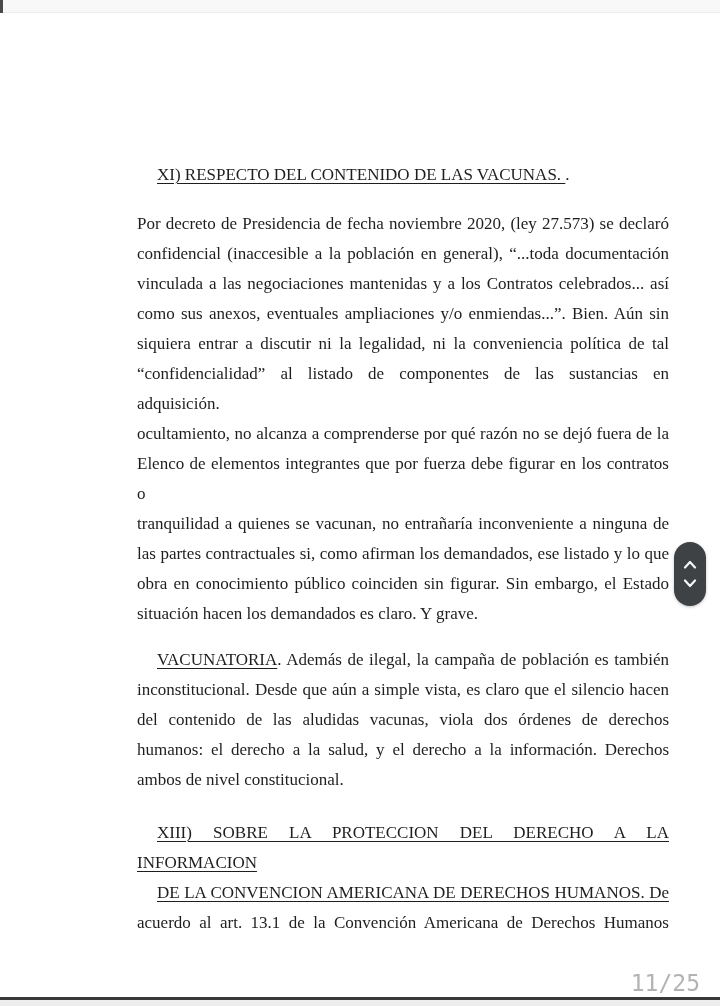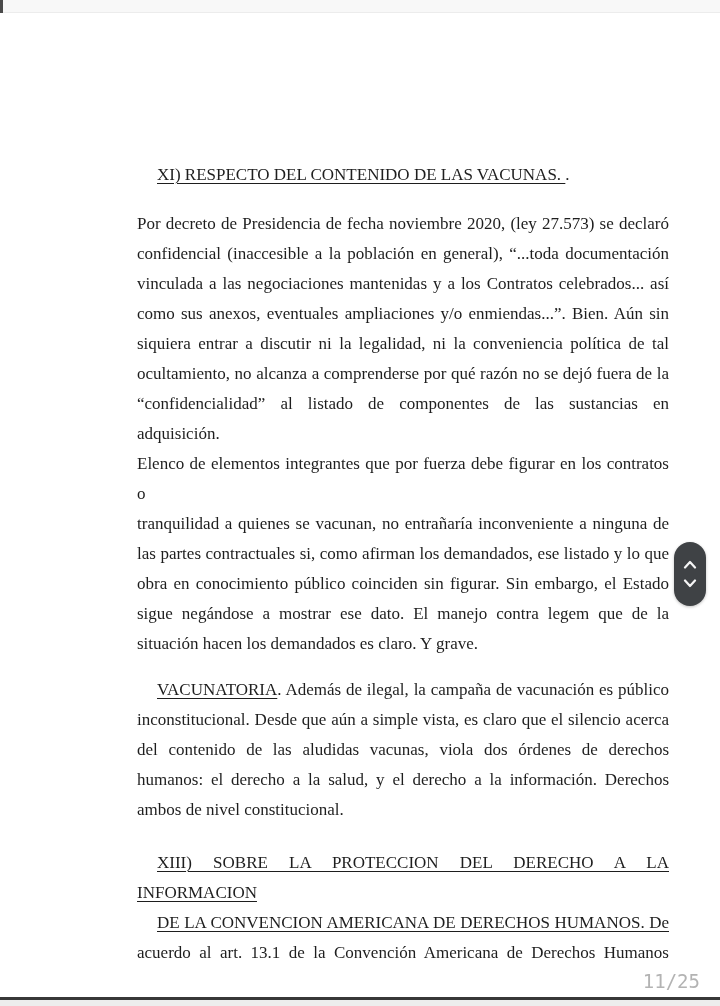--- a/index.html
+++ b/index.html
@@ -37,21 +37,21 @@
   .scroll-btn{
     background:transparent;border:none;margin:0;padding:0;width:20px;height:12px;
     display:flex;align-items:center;justify-content:center;cursor:pointer;
   }
   .scroll-btn svg{display:block;}
 
   
   .page-num{
     position:absolute;right:20px;top:970px;
     font-family:"DejaVu Sans Mono", monospace;
-    font-size:19px;color:#b3b3b3;letter-spacing:0px;
+    font-size:23px;color:#b3b3b3;letter-spacing:0px;
   }
   .bottom-bar{position:absolute;left:0;top:997px;width:720px;height:3px;background:#383838;}
   .bottom-strip{position:absolute;left:0;top:1000px;width:720px;height:6px;background:#ededed;}
 </style>
 </head>
 <body>
 
 <div class="screen">
 
   <div class="top-bar">
@@ -61,32 +61,31 @@
   <div class="doc" id="doc">
       <div>
         <div class="line"><span class="u">XI) RESPECTO DEL CONTENIDO DE LAS VACUNAS. </span><span>.</span></div>
       </div>
       <div>
         <div class="line j"><span>Por decreto de Presidencia de fecha noviembre 2020, (ley 27.573) se declaró</span></div>
         <div class="line j"><span>confidencial (inaccesible a la población en general), “...toda documentación</span></div>
         <div class="line j"><span>vinculada a las negociaciones mantenidas y a los Contratos celebrados... así</span></div>
         <div class="line j"><span>como sus anexos, eventuales ampliaciones y/o enmiendas...”. Bien. Aún sin</span></div>
         <div class="line j"><span>siquiera entrar a discutir ni la legalidad, ni la conveniencia política de tal</span></div>
+        <div class="line j"><span>“confidencialidad” al listado de componentes de las sustancias en adquisición.</span></div>
         <div class="line j"><span>ocultamiento, no alcanza a comprenderse por qué razón no se dejó fuera de la</span></div>
-        <div class="line j"><span>“confidencialidad” al listado de componentes de las sustancias en adquisición.</span></div>
         <div class="line j"><span>Elenco de elementos integrantes que por fuerza debe figurar en los contratos o</span></div>
         <div class="line j"><span>tranquilidad a quienes se vacunan, no entrañaría inconveniente a ninguna de</span></div>
         <div class="line j"><span>las partes contractuales si, como afirman los demandados, ese listado y lo que</span></div>
         <div class="line j"><span>obra en conocimiento público coinciden sin figurar. Sin embargo, el Estado</span></div>
-        <div class="line j"><span>sigue negándose a mostrar ese dato. El manejo contra legem que de la</span></div>
         <div class="line"><span>situación hacen los demandados es claro. Y grave.</span></div>
       </div>
       <div>
-        <div class="line j"><span class="u">VACUNATORIA</span><span>. Además de ilegal, la campaña de vacunación es público</span></div>
-        <div class="line j"><span>inconstitucional. Desde que aún a simple vista, es claro que el silencio acerca</span></div>
+        <div class="line j"><span class="u">VACUNATORIA</span><span>. Además de ilegal, la campaña de población es también</span></div>
+        <div class="line j"><span>inconstitucional. Desde que aún a simple vista, es claro que el silencio hacen</span></div>
         <div class="line j"><span>del contenido de las aludidas vacunas, viola dos órdenes de derechos</span></div>
         <div class="line j"><span>humanos: el derecho a la salud, y el derecho a la información. Derechos</span></div>
         <div class="line"><span>ambos de nivel constitucional.</span></div>
       </div>
       <div>
         <div class="line j"><span class="u">XIII) SOBRE LA PROTECCION DEL DERECHO A LA INFORMACION</span></div>
         <div class="line j"><span class="u">DE LA CONVENCION AMERICANA DE DERECHOS HUMANOS. De</span></div>
         <div class="line j"><span>acuerdo al art. 13.1 de la Convención Americana de Derechos Humanos</span></div>
       </div>
     </div>

